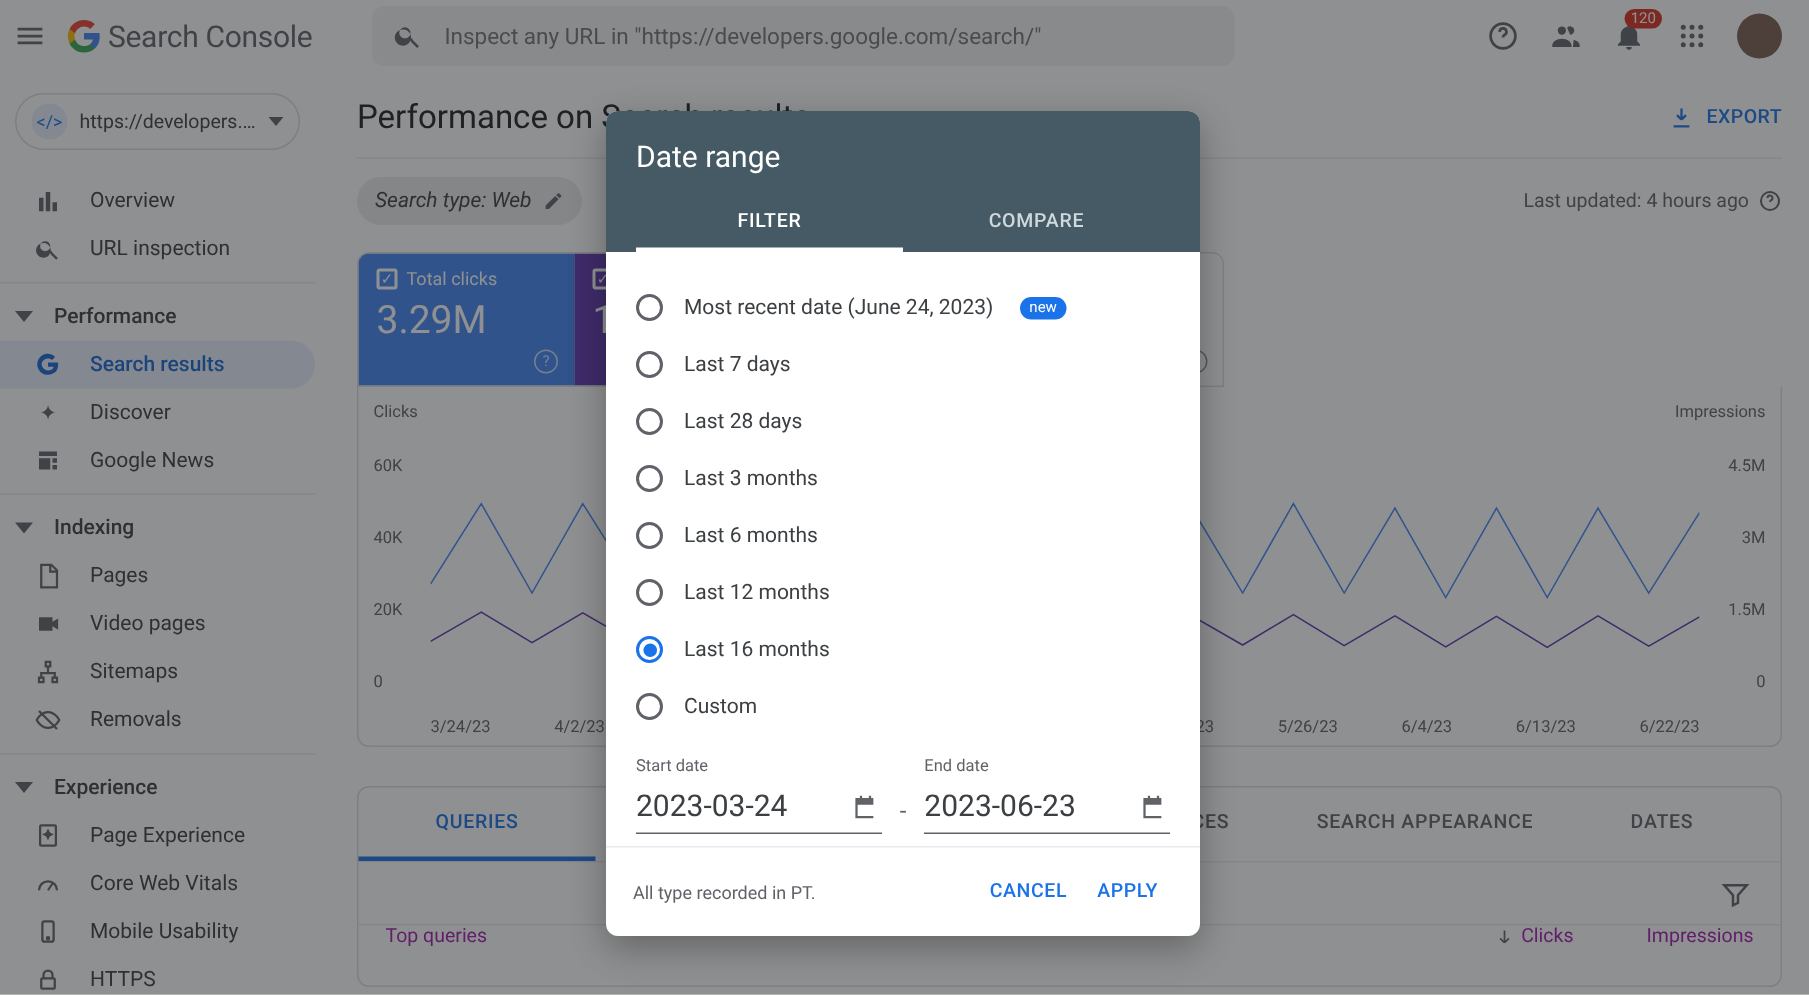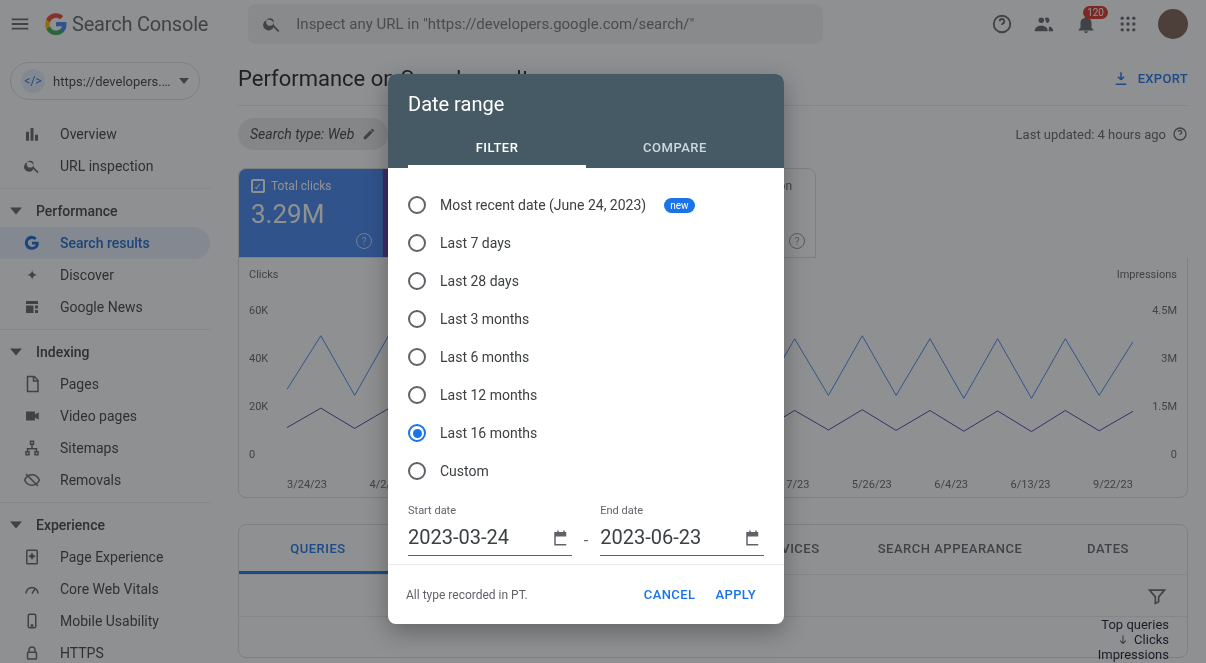--- a/index.html
+++ b/index.html
@@ -66,27 +66,27 @@
     .chart-area { position:absolute; left:48px; right:54px; top:30px; bottom:30px; }
     .chart-area svg { width:100%; height:100%; }
     .xaxis { position:absolute; left:48px; right:54px; bottom:6px; display:flex; justify-content:space-between; font-size:11px; color:#5f6368; }
 
     
     .tabs-card { margin-top:26px; background:#fff; border:1px solid #dadce0; border-radius:8px; }
     .tabs-row { display:flex; height:50px; border-bottom:1px solid #e8eaed; }
     .tab { flex:1; display:flex; align-items:center; justify-content:center; font-size:13px; letter-spacing:0.5px; color:#5f6368; font-weight:500; border-bottom:3px solid transparent; }
     .tab.active { color:#1a73e8; border-bottom-color:#1a73e8; }
     .filter-row { height:42px; display:flex; align-items:center; justify-content:flex-end; padding:0 18px; border-bottom:1px solid #e8eaed; }
-    .table-head { display:flex; align-items:flex-end; height:40px; padding:0 18px; font-size:13px; color:#0f172a;flex-direction:column; }
+    .table-head { display:flex; align-items:flex-start; height:40px; padding:0 18px; font-size:13px; color:#a21caf; }
     .th-left { flex:1; }
     .th-col { width:120px; text-align:right; display:flex; align-items:center; justify-content:flex-end; gap:4px; }
 
     
     .scrim { position:absolute; inset:0; background:rgba(32,33,36,0.5); }
-    .dialog { position:absolute; left:388px; top:74px; width:396px; background:#fff; border-radius:8px; box-shadow:0 8px 24px rgba(0,0,0,0.3); overflow:hidden; display:flex; flex-direction:column; }
+    .dialog { position:absolute; left:404px; top:74px; width:396px; background:#fff; border-radius:8px; box-shadow:0 8px 24px rgba(0,0,0,0.3); overflow:hidden; display:flex; flex-direction:column; }
     .dialog-header { background:#455a64; color:#fff; padding:18px 20px 0 20px; }
     .dlg-title { font-size:20px; font-weight:400; margin-bottom:14px; }
     .dlg-tabs { display:flex; }
     .dlg-tab { flex:1; text-align:center; padding:10px 0; font-size:13px; letter-spacing:0.5px; color:#cfd8dc; font-weight:500; border-bottom:3px solid transparent; cursor:pointer; }
     .dlg-tab.active { color:#fff; border-bottom-color:#fff; }
     .dlg-body { padding:18px 20px 8px 20px; }
     .radio-row { display:flex; align-items:center; height:38px; gap:14px; font-size:14px; color:#3c4043; cursor:pointer; }
     .radio { width:18px; height:18px; border:2px solid #5f6368; border-radius:50%; display:flex; align-items:center; justify-content:center; flex-shrink:0; }
     .radio.selected { border-color:#1a73e8; }
     .radio.selected::after { content:''; width:9px; height:9px; background:#1a73e8; border-radius:50%; }
@@ -392,21 +392,21 @@
           <span>3/24/23</span>
           <span>4/2/23</span>
           <span>4/11/23</span>
           <span>4/20/23</span>
           <span>4/29/23</span>
           <span>5/8/23</span>
           <span>5/17/23</span>
           <span>5/26/23</span>
           <span>6/4/23</span>
           <span>6/13/23</span>
-          <span>9/22/23</span>
+          <span>6/22/23</span>
         </div>
     </div>
 
     <div class="tabs-card">
       <div class="tabs-row">
         <div class="tab active">QUERIES</div>
         <div class="tab">PAGES</div>
         <div class="tab">COUNTRIES</div>
         <div class="tab">DEVICES</div>
         <div class="tab">SEARCH APPEARANCE</div>

